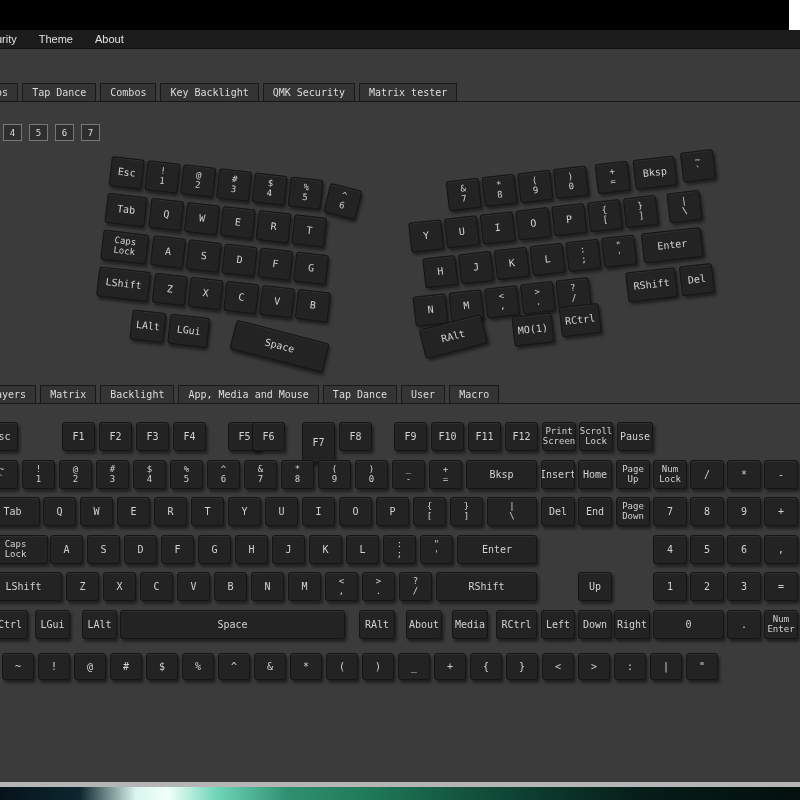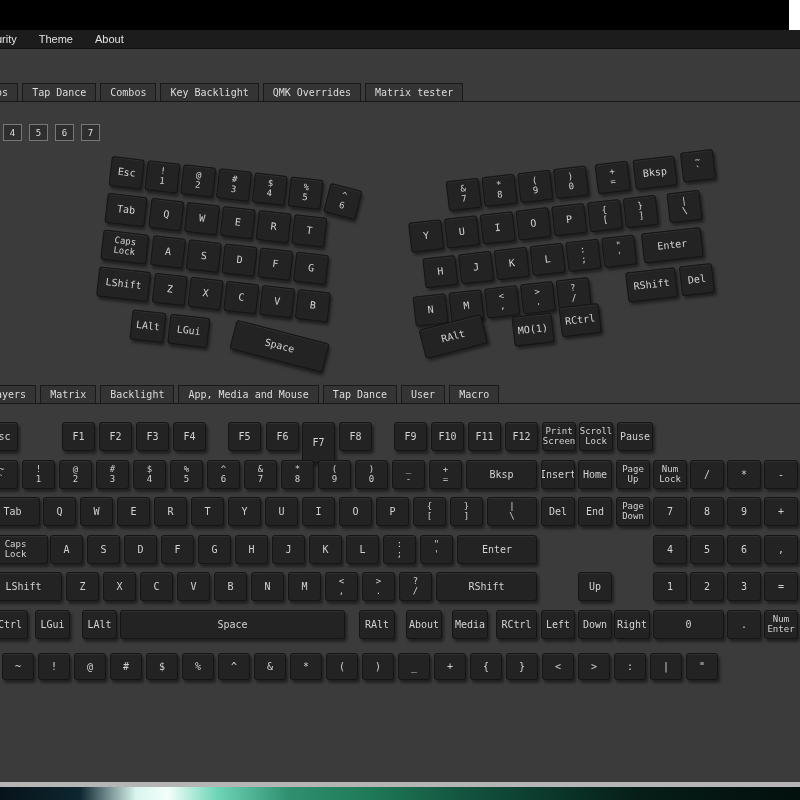--- a/index.html
+++ b/index.html
@@ -55,21 +55,21 @@
       <div class="menu-item">Security</div>
       <div class="menu-item">Theme</div>
       <div class="menu-item">About</div>
     </div>
 
   <div id="main-tabs" class="tabbar">
       <div class="tab">Macros</div>
       <div class="tab">Tap Dance</div>
       <div class="tab">Combos</div>
       <div class="tab">Key Backlight</div>
-      <div class="tab">QMK Overrides</div>
+      <div class="tab">QMK Security</div>
       <div class="tab">Matrix tester</div>
     </div>
 
   <div id="layer-row">
       <div class="layerbtn">4</div>
       <div class="layerbtn">5</div>
       <div class="layerbtn">6</div>
       <div class="layerbtn">7</div>
     </div>
 
@@ -301,21 +301,21 @@
       </div>
       <div class="key" style="left: 136px; top: 0px; width: 33px; height: 29px;">
         <span>F3</span>
       </div>
       <div class="key" style="left: 173px; top: 0px; width: 33px; height: 29px;">
         <span>F4</span>
       </div>
       <div class="key" style="left: 228px; top: 0px; width: 33px; height: 29px;">
         <span>F5</span>
       </div>
-      <div class="key" style="left: 266px; top: 0px; width: 33px; height: 29px;">
+      <div class="key" style="left: 252px; top: 0px; width: 33px; height: 29px;">
         <span>F6</span>
       </div>
       <div class="key" style="left: 302px; top: 0px; width: 33px; height: 41px;">
         <span>F7</span>
       </div>
       <div class="key" style="left: 339px; top: 0px; width: 33px; height: 29px;">
         <span>F8</span>
       </div>
       <div class="key" style="left: 394px; top: 0px; width: 33px; height: 29px;">
         <span>F9</span>

